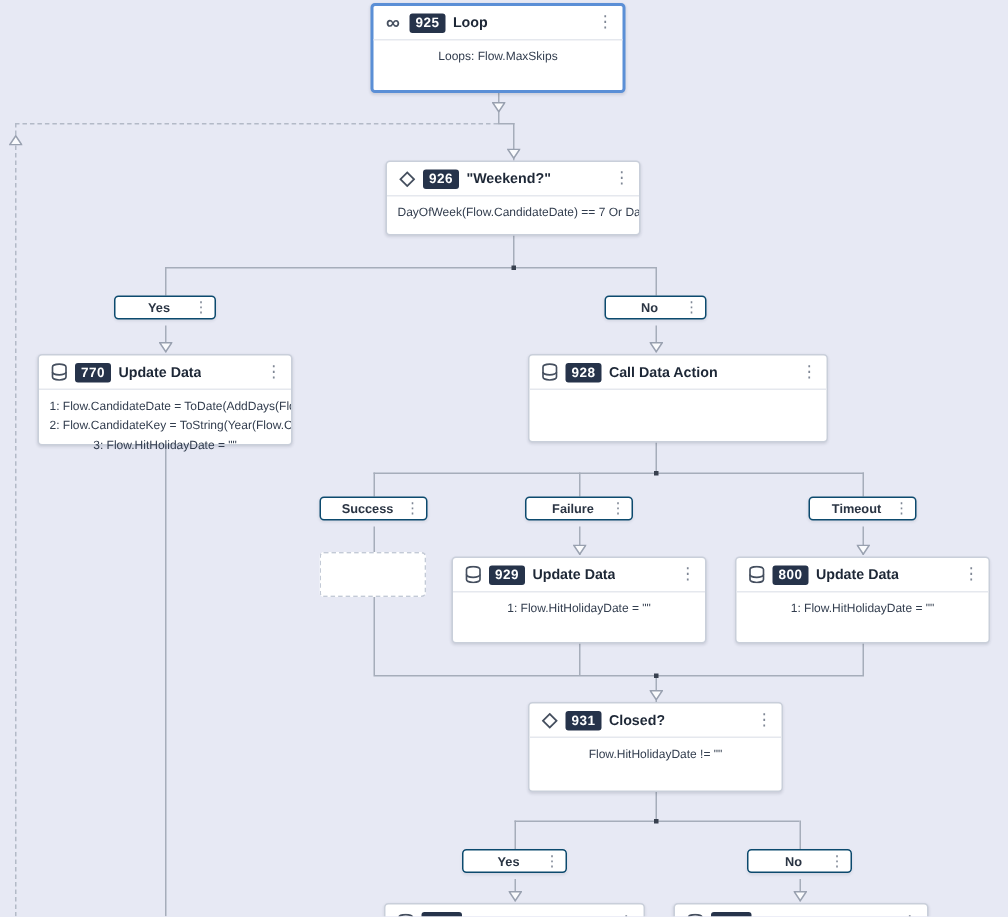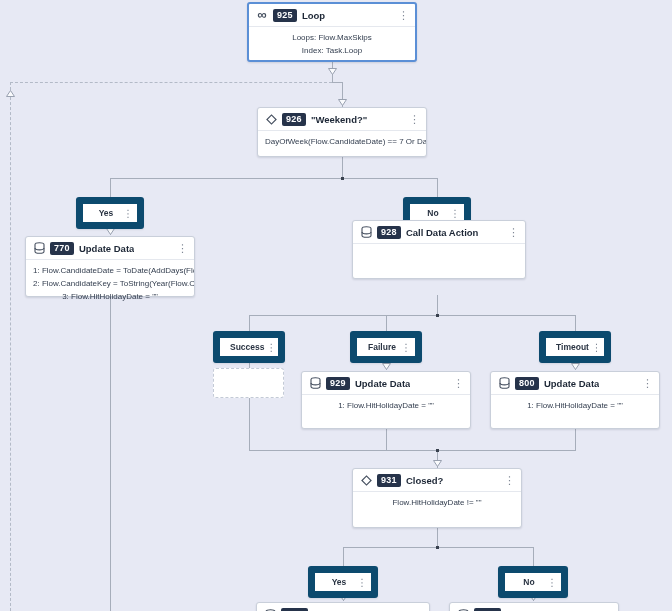--- a/index.html
+++ b/index.html
@@ -17,21 +17,21 @@
           color: #454f5f; flex: 0 0 auto; }
   .infinity { font-size: 13px; font-weight: bold; color: #454f5f; line-height: 12px; }
   .badge { background: #26334a; color: #ffffff; font-size: 9px; font-weight: bold; padding: 1px 4px;
            border-radius: 2px; letter-spacing: .3px; line-height: 11px; flex: 0 0 auto; }
   .badge.empty { width: 27px; height: 13px; padding: 0; }
   .title { font-size: 9.5px; font-weight: bold; color: #1d2736; white-space: nowrap; overflow: hidden; }
   .menu { position: absolute; right: 6px; top: 50%; transform: translateY(-50%); color: #7f8795;
           font-size: 11px; line-height: 10px; cursor: pointer; }
   .node-body { padding: 4px 7px; font-size: 8px; color: #323d4e; line-height: 13px; white-space: nowrap; overflow: hidden; text-align: center; }
 
-  .blabel { position: absolute; height: 32px; background: #ffffff; border: 7px solid #0c4a6e; border-radius: 3px;
+  .blabel { position: absolute; height: 16px; background: #ffffff; border: 1px solid #0c4a6e; border-radius: 3px;
             box-shadow: 0 1px 2px rgba(40,50,70,.10); display: flex; align-items: center; }
   .blabel .btext { flex: 1; text-align: center; font-size: 8.5px; font-weight: bold; color: #2a3443; padding-left: 10px; }
   .blabel .bmenu { width: 18px; text-align: center; color: #7f8795; font-size: 10px; cursor: pointer; }
 
   .placeholder { position: absolute; background: #ffffff; border: 1px dashed #c3cad6; border-radius: 3px; }
 
   .hline { position: absolute; height: 1px; background: #a6adba; }
   .vline { position: absolute; width: 1px; background: #a6adba; }
   .dash-h { position: absolute; height: 0; border-top: 1px dashed #b3bac7; }
   .dash-v { position: absolute; width: 0; border-left: 1px dashed #b3bac7; }
@@ -115,21 +115,20 @@
 
   <div class="node selected" style="left:247px;top:2px;width:170px;height:60px">
     <div class="node-header">
       <span class="icon infinity">∞</span>
       <span class="badge">925</span>
       <span class="title">Loop</span>
       <span class="menu">⋮</span>
     </div>
     <div class="node-body">
       <div>Loops: Flow.MaxSkips</div>
-      <div>Index: Task.Loop</div>
     </div>
   </div>
 
   <div class="node" style="left:257px;top:107px;width:170px;height:50px">
     <div class="node-header">
       <span class="icon">
           <svg width="11" height="11" viewBox="0 0 11 11">
             <rect x="2.3" y="2.3" width="6.4" height="6.4" fill="none" stroke="#454f5f" stroke-width="1.2" transform="rotate(45 5.5 5.5)"></rect>
           </svg>
         </span>
@@ -163,21 +162,21 @@
       <span class="title">Update Data</span>
       <span class="menu">⋮</span>
     </div>
     <div class="node-body">
       <div>1: Flow.CandidateDate = ToDate(AddDays(Flow.C...</div>
       <div>2: Flow.CandidateKey = ToString(Year(Flow.Candi...</div>
       <div>3: Flow.HitHolidayDate = ""</div>
     </div>
   </div>
 
-  <div class="node" style="left:352px;top:220px;width:174px;height:59px">
+  <div class="node" style="left:352px;top:236px;width:200px;height:59px">
     <div class="node-header">
       <span class="icon">
           <svg width="11" height="12" viewBox="0 0 11 12">
             <path d="M1 2.6 a4.5 1.9 0 0 1 9 0 v6.8 a4.5 1.9 0 0 1 -9 0 z" fill="none" stroke="#454f5f" stroke-width="1.1"></path>
             <path d="M1 6 a4.5 1.9 0 0 0 9 0" fill="none" stroke="#454f5f" stroke-width="1.1"></path>
           </svg>
         </span>
       <span class="badge">928</span>
       <span class="title">Call Data Action</span>
       <span class="menu">⋮</span>

